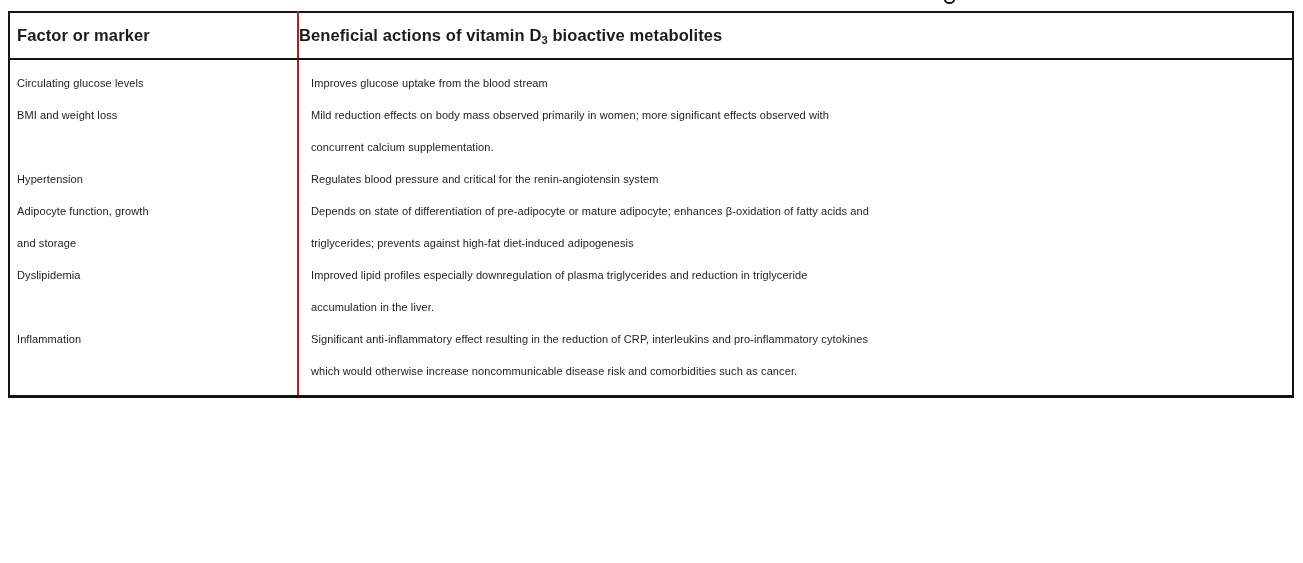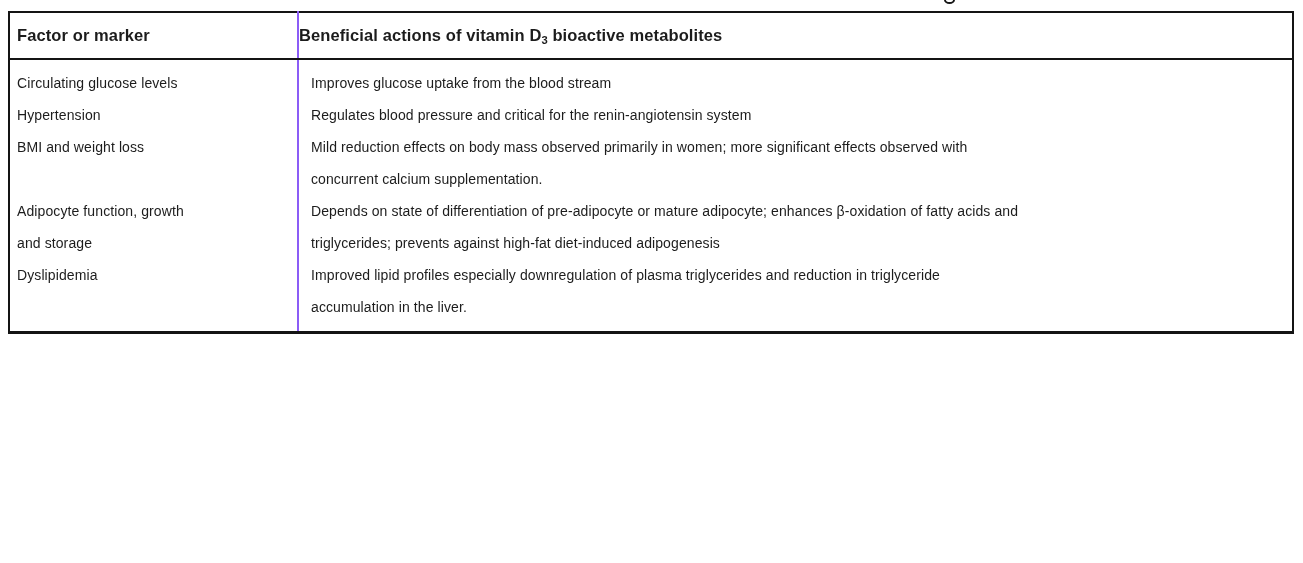--- a/index.html
+++ b/index.html
@@ -43,25 +43,25 @@
     text-align: left;
     vertical-align: middle;
     font-size: 16.5px;
     font-weight: bold;
     letter-spacing: 0.1px;
     padding: 0 0 0 7px;
   }
   .doc-table th.col-factor,
   .doc-table td.col-factor {
     width: 280px;
-    border-right: 2px solid #8b5cf6;
+    border-right: 2px solid #b91c1c;
   }
   .doc-table td {
     vertical-align: top;
-    font-size: 14px;
+    font-size: 11px;
     line-height: 32px;
     padding: 0;
     white-space: pre-line;
     letter-spacing: 0.1px;
   }
   .doc-table td.col-factor { padding-left: 7px; }
   .doc-table td.col-action { padding-left: 12px; margin-top: 32px; }
   .doc-table tbody tr:first-child td { padding-top: 7px; }
   .doc-table tbody tr:last-child td { padding-bottom: 8px; }
   .doc-table th.col-action { padding-left: 0; }
@@ -84,33 +84,38 @@
       <th class="col-factor">Factor or marker</th>
       <th class="col-action"><span>Beneficial actions of vitamin D</span><sub>3</sub><span> bioactive metabolites</span></th>
     </tr>
   </thead>
   <tbody>
     <tr>
       <td class="col-factor">Circulating glucose levels</td>
       <td class="col-action">Improves glucose uptake from the blood stream</td>
     </tr>
     <tr>
-      <td class="col-factor">Hypertension</td>
-      <td class="col-action">Regulates blood pressure and critical for the renin-angiotensin system</td>
-    </tr>
-    <tr>
       <td class="col-factor">BMI and weight loss</td>
       <td class="col-action">Mild reduction effects on body mass observed primarily in women; more significant effects observed with
 concurrent calcium supplementation.</td>
+    </tr>
+    <tr>
+      <td class="col-factor">Hypertension</td>
+      <td class="col-action">Regulates blood pressure and critical for the renin-angiotensin system</td>
     </tr>
     <tr>
       <td class="col-factor">Adipocyte function, growth
 and storage</td>
       <td class="col-action">Depends on state of differentiation of pre-adipocyte or mature adipocyte; enhances β-oxidation of fatty acids and
 triglycerides; prevents against high-fat diet-induced adipogenesis</td>
     </tr>
     <tr>
       <td class="col-factor">Dyslipidemia</td>
       <td class="col-action">Improved lipid profiles especially downregulation of plasma triglycerides and reduction in triglyceride
 accumulation in the liver.</td>
     </tr>
+    <tr>
+      <td class="col-factor">Inflammation</td>
+      <td class="col-action">Significant anti-inflammatory effect resulting in the reduction of CRP, interleukins and pro-inflammatory cytokines
+which would otherwise increase noncommunicable disease risk and comorbidities such as cancer.</td>
+    </tr>
   </tbody>
 </table>
 
 </body></html>

